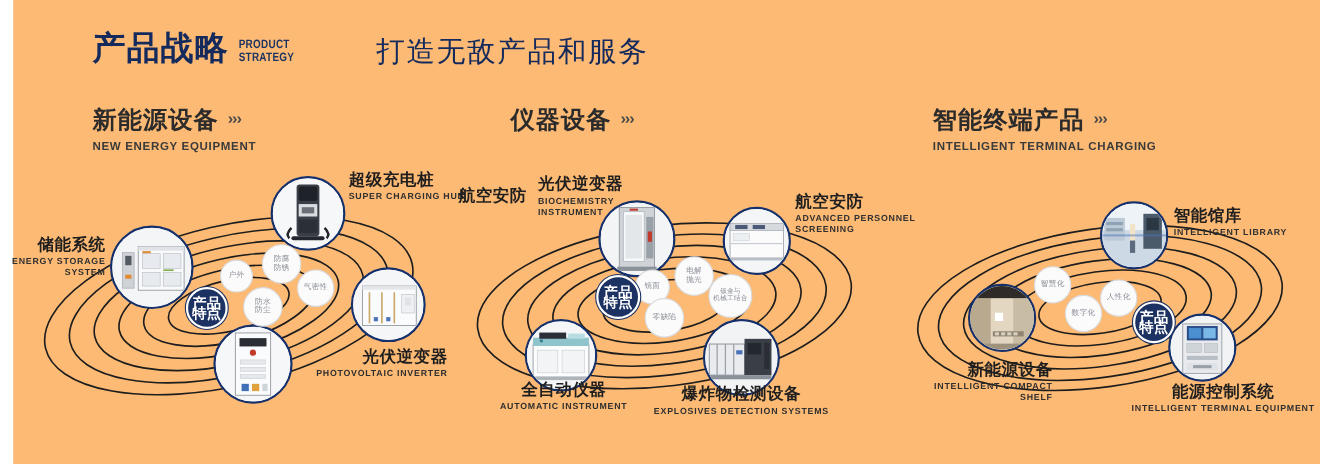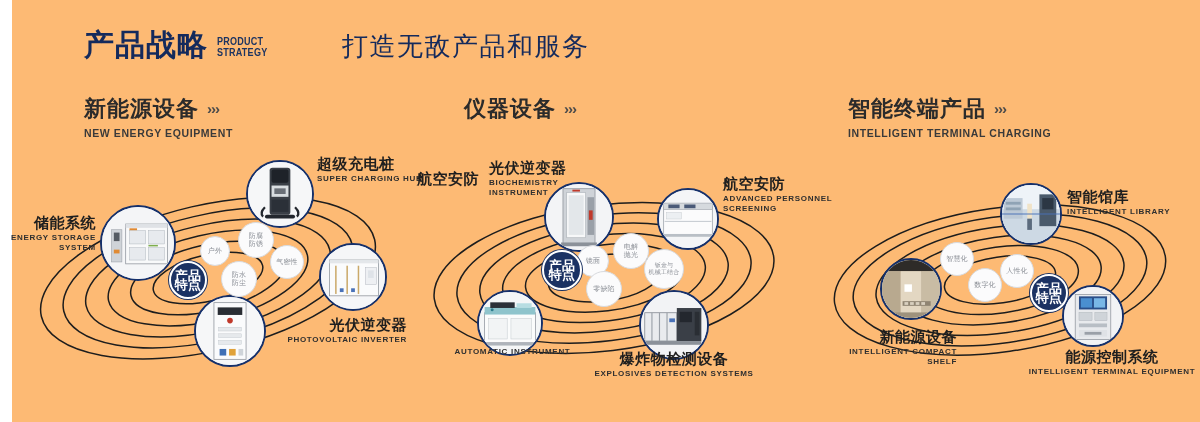--- a/index.html
+++ b/index.html
@@ -289,20 +289,21 @@
         <rect x="6" y="16" width="54" height="8" fill="#8fc4cc"></rect>
         <rect x="12" y="11" width="26" height="6" fill="#2b3038"></rect>
         <rect x="40" y="12" width="16" height="5" fill="#b7dde2"></rect>
         <rect x="10" y="28" width="20" height="22" fill="#f2f4f5" stroke="#bfc5cb" stroke-width="0.5"></rect>
         <rect x="34" y="28" width="22" height="22" fill="#f2f4f5" stroke="#bfc5cb" stroke-width="0.5"></rect>
         <rect x="8" y="54" width="50" height="3" fill="#aeb4bb"></rect>
         <circle cx="14" cy="19" r="1.6" fill="#2e7d8e"></circle>
       </svg>
     </div>
     <div class="cap center" style="left:28px; top:196px; width:155px;">
+      <div class="cn">全自动仪器</div>
       <div class="en" style="white-space:pre-line">AUTOMATIC INSTRUMENT</div>
     </div>
 
     <div class="node" style="left:232px; top:140px; width:70px; height:70px;">
       <svg class="ph" viewBox="0 0 70 70">
         <rect width="70" height="70" fill="#f2f3f5"></rect>
         <rect x="4" y="22" width="34" height="30" fill="#e9ebee" stroke="#7d838b" stroke-width="0.8"></rect>
         <rect x="11" y="22" width="1.2" height="30" fill="#9aa0a8"></rect>
         <rect x="19" y="22" width="1.2" height="30" fill="#9aa0a8"></rect>
         <rect x="27" y="22" width="1.2" height="30" fill="#9aa0a8"></rect>

